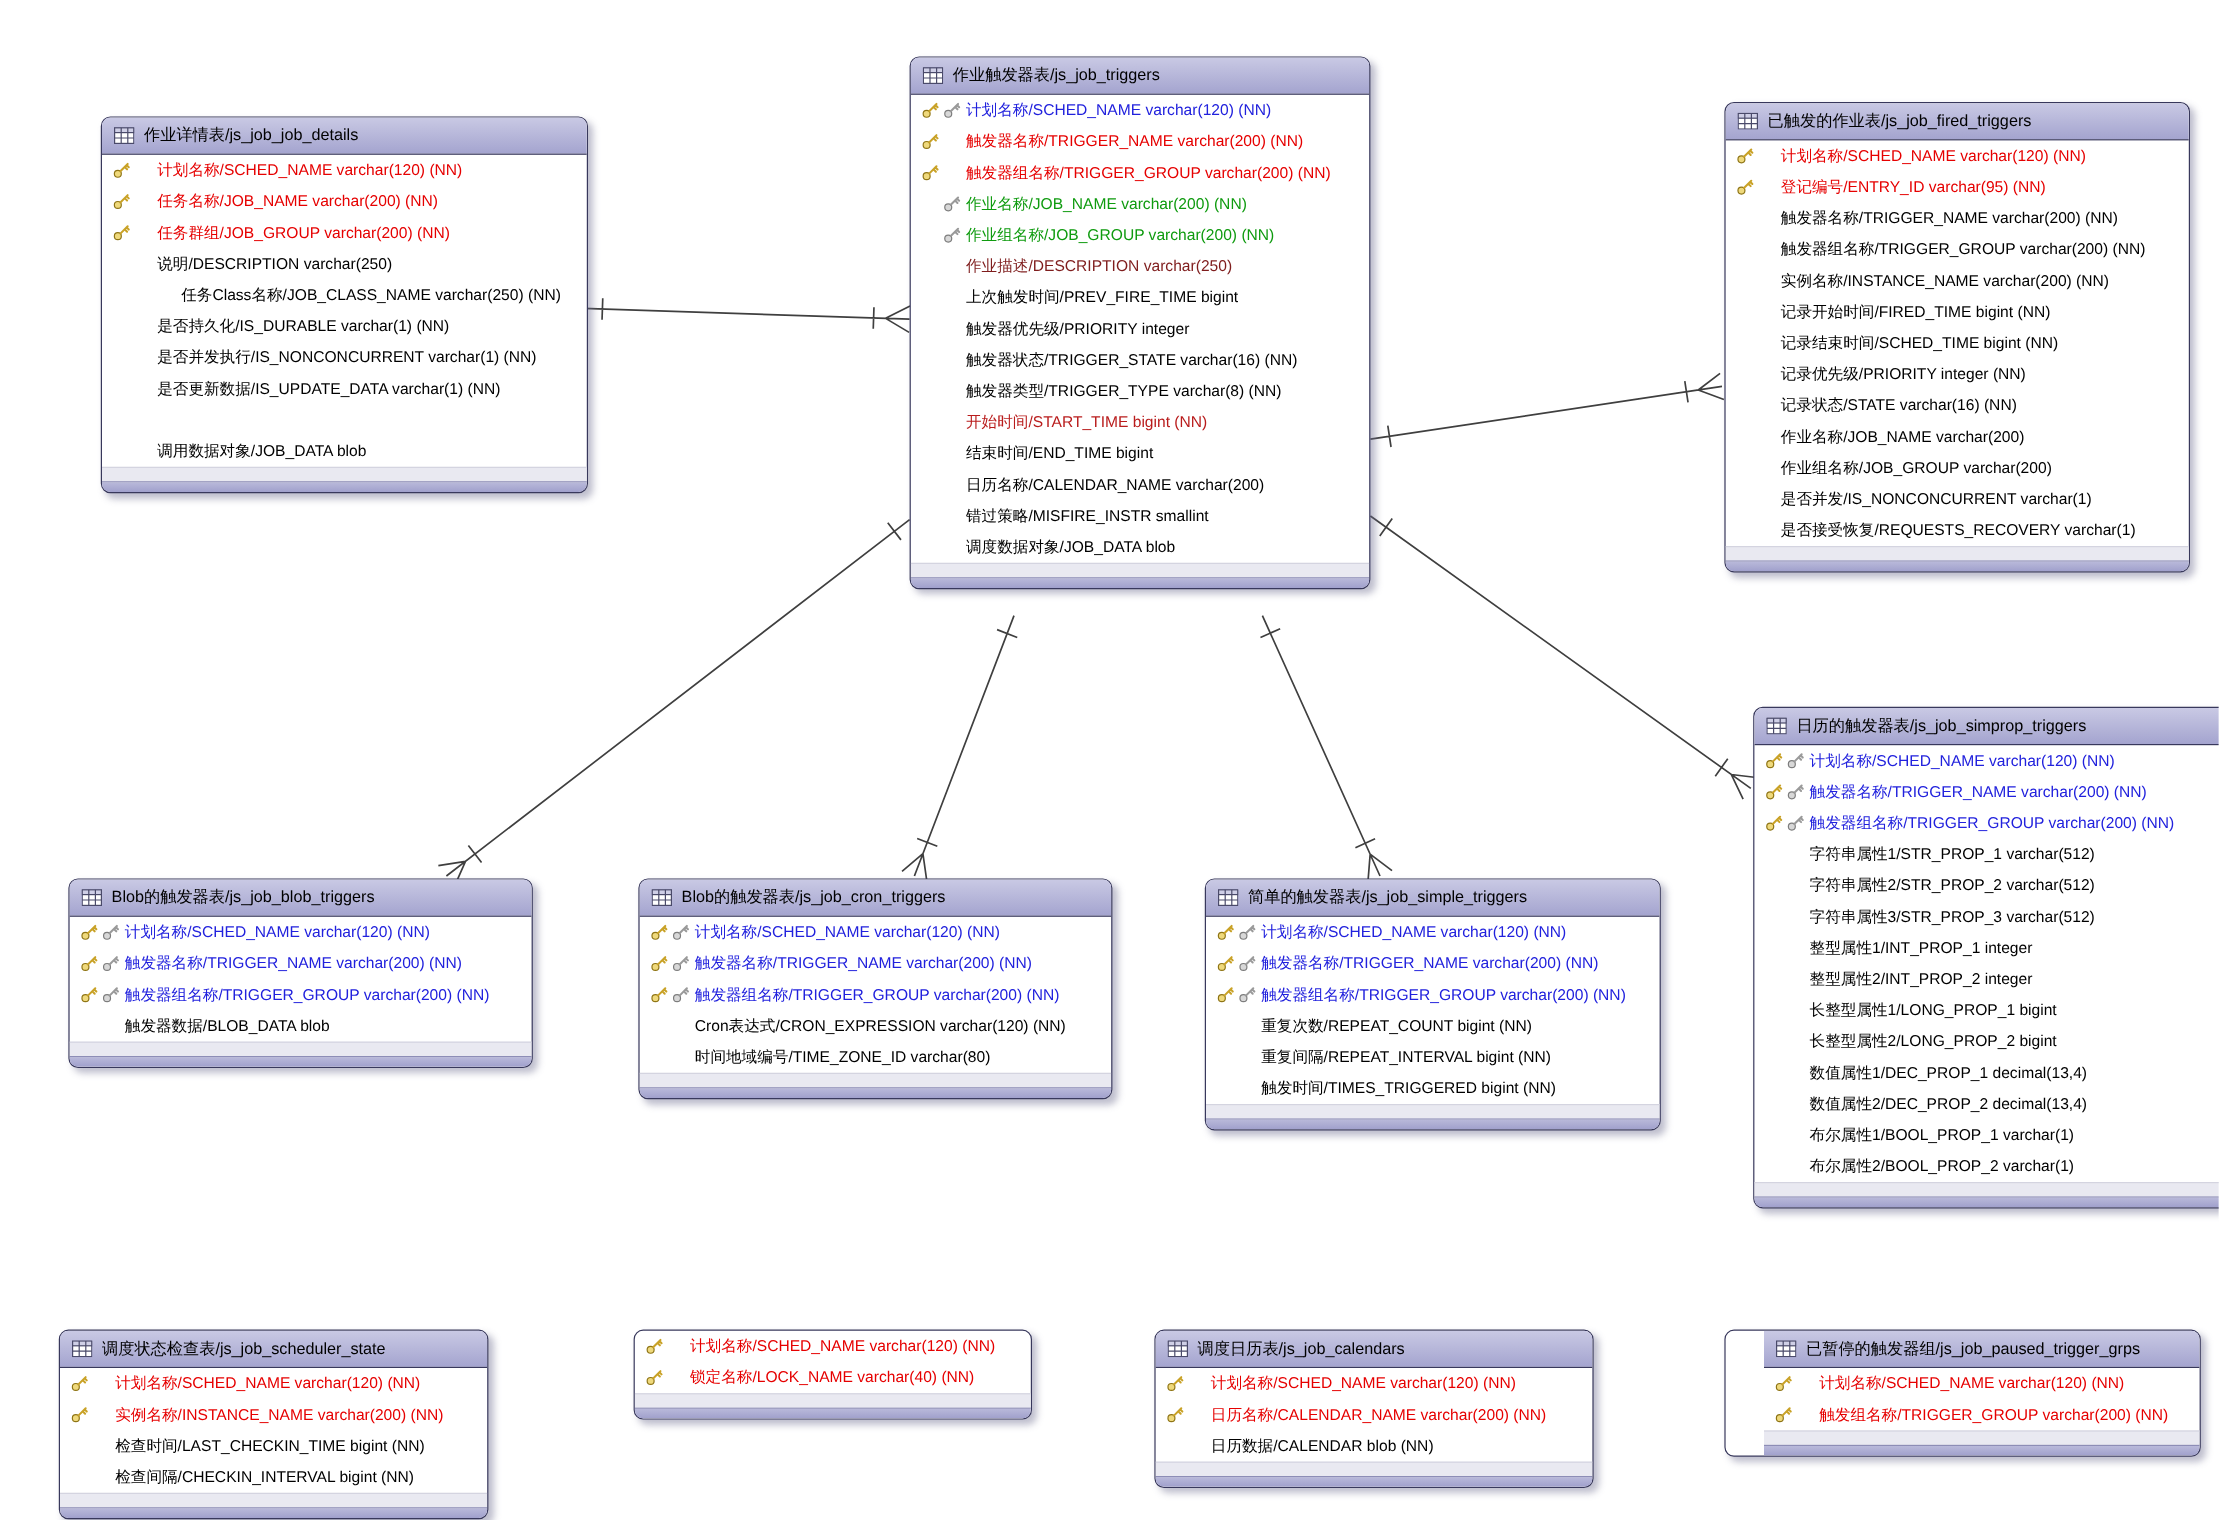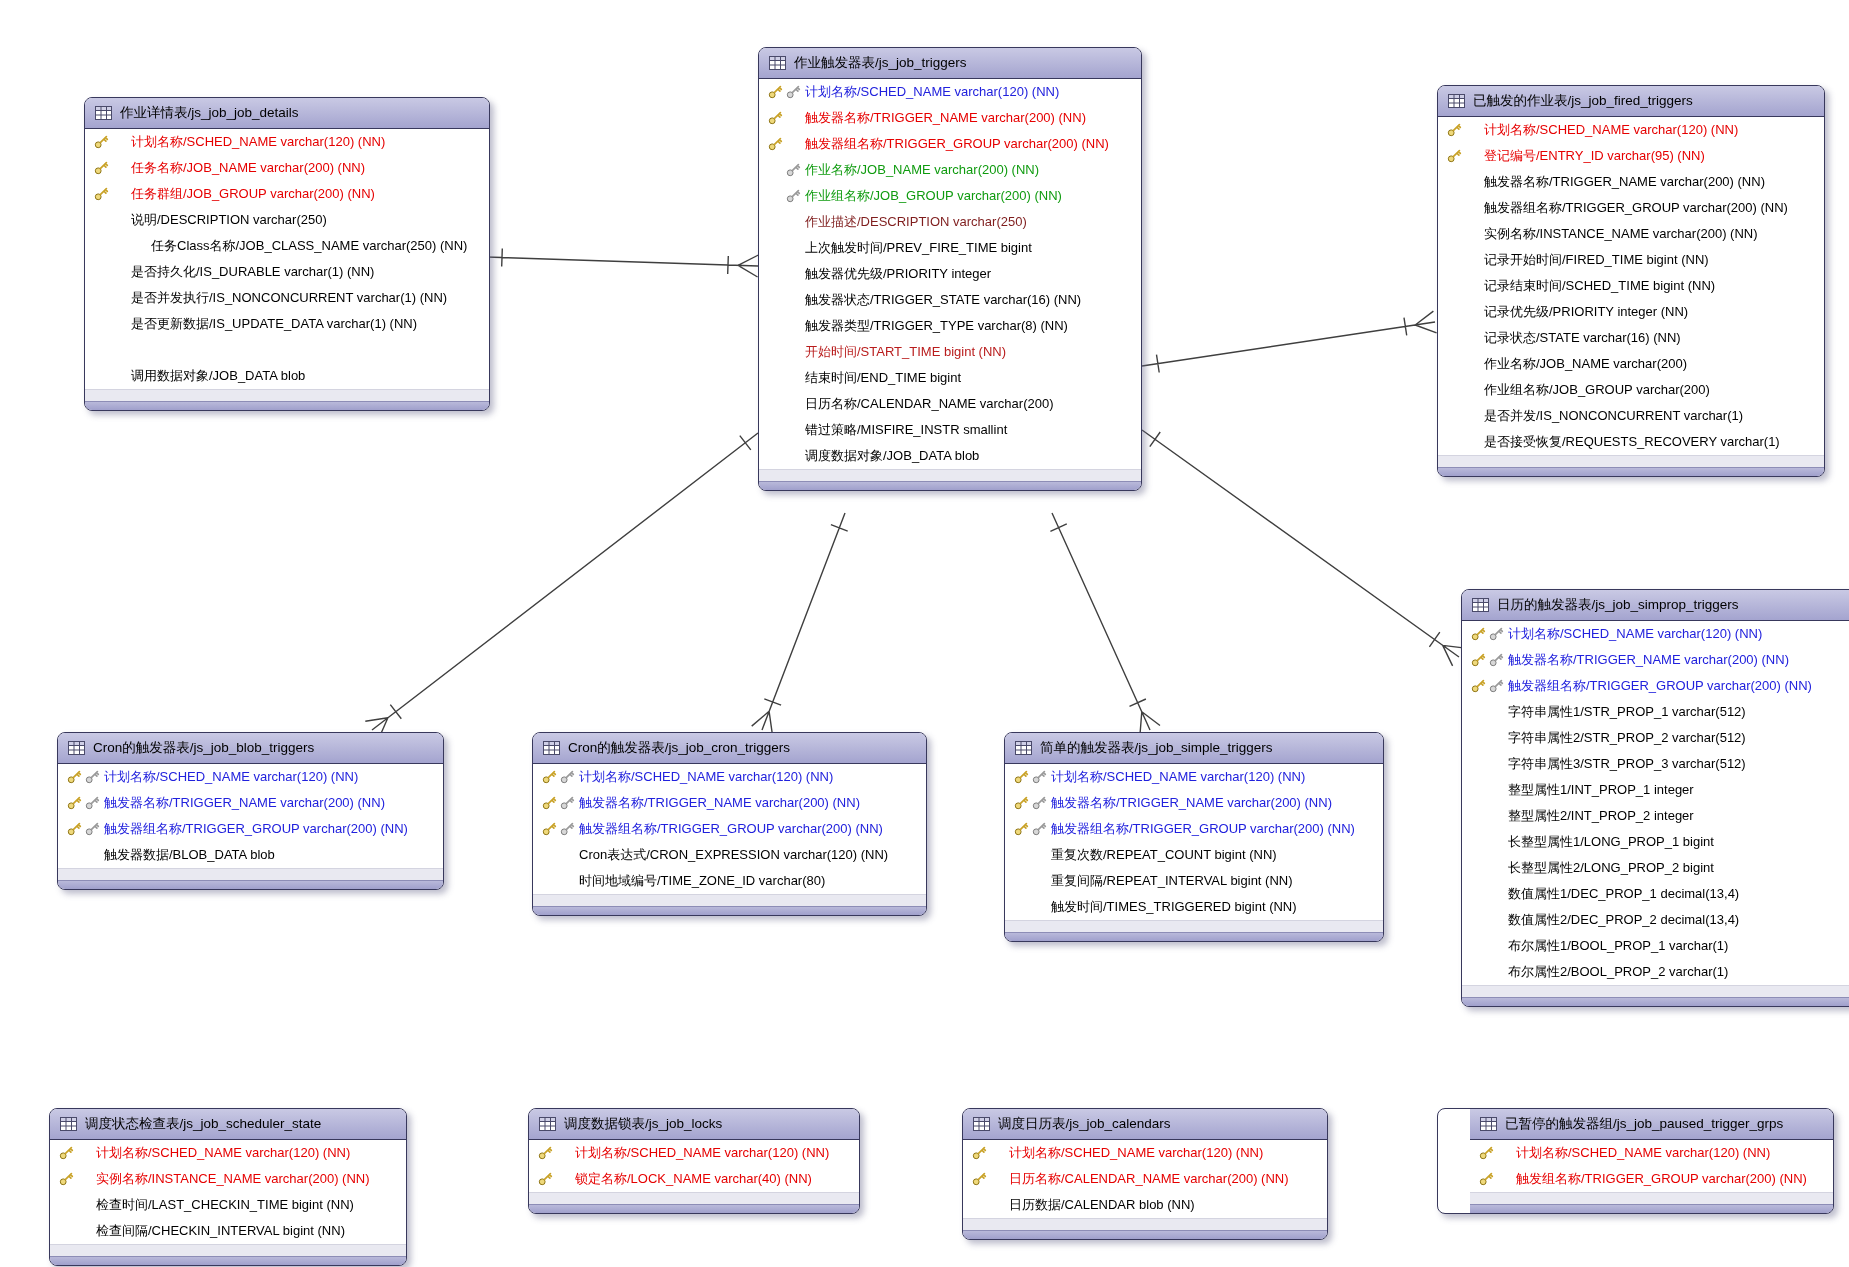--- a/index.html
+++ b/index.html
@@ -282,21 +282,21 @@
     </div>
     <div class="etable" style="left: 57px; top: 732px; width: 387px;">
       <div class="etable-header">
         <span class="hicon">
           <svg width="17" height="14" viewBox="0 0 17 14">
             <rect x="0.5" y="0.5" width="16" height="13" fill="#ffffff" stroke="#4a4a6a"></rect>
             <rect x="0.5" y="0.5" width="16" height="4" fill="#cfcfe6" stroke="#4a4a6a"></rect>
             <path d="M6 0.5 V13.5 M11.5 0.5 V13.5 M0.5 9 H16.5" stroke="#4a4a6a" stroke-width="1" fill="none"></path>
           </svg>
         </span>
-        <span>Cron的触发器表/js_job_blob_triggers</span>
+        <span>Blob的触发器表/js_job_blob_triggers</span>
       </div>
       <div class="fields">
         <div class="frow">
           <span class="kicon slot1">
             <svg width="15" height="15" viewBox="0 0 15 15">
               <circle cx="4.2" cy="10.8" r="2.9" fill="#efd97c" stroke="#8f7516" stroke-width="1"></circle>
               <path d="M6.3 8.7 L12.4 2.6 M9.9 5.1 L11.9 7.1 M11.5 3.5 L13.3 5.3" fill="none" stroke="#c9a227" stroke-width="1.7" stroke-linecap="round"></path>
             </svg>
           </span>
           <span class="kicon slot2">
@@ -346,21 +346,21 @@
     </div>
     <div class="etable" style="left: 532px; top: 732px; width: 395px;">
       <div class="etable-header">
         <span class="hicon">
           <svg width="17" height="14" viewBox="0 0 17 14">
             <rect x="0.5" y="0.5" width="16" height="13" fill="#ffffff" stroke="#4a4a6a"></rect>
             <rect x="0.5" y="0.5" width="16" height="4" fill="#cfcfe6" stroke="#4a4a6a"></rect>
             <path d="M6 0.5 V13.5 M11.5 0.5 V13.5 M0.5 9 H16.5" stroke="#4a4a6a" stroke-width="1" fill="none"></path>
           </svg>
         </span>
-        <span>Cron的触发器表/js_job_cron_triggers</span>
+        <span>Blob的触发器表/js_job_cron_triggers</span>
       </div>
       <div class="fields">
         <div class="frow">
           <span class="kicon slot1">
             <svg width="15" height="15" viewBox="0 0 15 15">
               <circle cx="4.2" cy="10.8" r="2.9" fill="#efd97c" stroke="#8f7516" stroke-width="1"></circle>
               <path d="M6.3 8.7 L12.4 2.6 M9.9 5.1 L11.9 7.1 M11.5 3.5 L13.3 5.3" fill="none" stroke="#c9a227" stroke-width="1.7" stroke-linecap="round"></path>
             </svg>
           </span>
           <span class="kicon slot2">
@@ -609,30 +609,20 @@
           <span class="flabel" style="color: rgb(0, 0, 0);">检查时间/LAST_CHECKIN_TIME bigint (NN)</span>
         </div>
         <div class="frow">
           <span class="flabel" style="color: rgb(0, 0, 0);">检查间隔/CHECKIN_INTERVAL bigint (NN)</span>
         </div>
       </div>
       <div class="ffooter"></div>
       <div class="fbottom"></div>
     </div>
     <div class="etable" style="left: 528px; top: 1108px; width: 332px;">
-      <div class="etable-header">
-        <span class="hicon">
-          <svg width="17" height="14" viewBox="0 0 17 14">
-            <rect x="0.5" y="0.5" width="16" height="13" fill="#ffffff" stroke="#4a4a6a"></rect>
-            <rect x="0.5" y="0.5" width="16" height="4" fill="#cfcfe6" stroke="#4a4a6a"></rect>
-            <path d="M6 0.5 V13.5 M11.5 0.5 V13.5 M0.5 9 H16.5" stroke="#4a4a6a" stroke-width="1" fill="none"></path>
-          </svg>
-        </span>
-        <span>调度数据锁表/js_job_locks</span>
-      </div>
       <div class="fields">
         <div class="frow">
           <span class="kicon slot1">
             <svg width="15" height="15" viewBox="0 0 15 15">
               <circle cx="4.2" cy="10.8" r="2.9" fill="#efd97c" stroke="#8f7516" stroke-width="1"></circle>
               <path d="M6.3 8.7 L12.4 2.6 M9.9 5.1 L11.9 7.1 M11.5 3.5 L13.3 5.3" fill="none" stroke="#c9a227" stroke-width="1.7" stroke-linecap="round"></path>
             </svg>
           </span>
           <span class="flabel" style="color: rgb(230, 0, 0);">计划名称/SCHED_NAME varchar(120) (NN)</span>
         </div>

